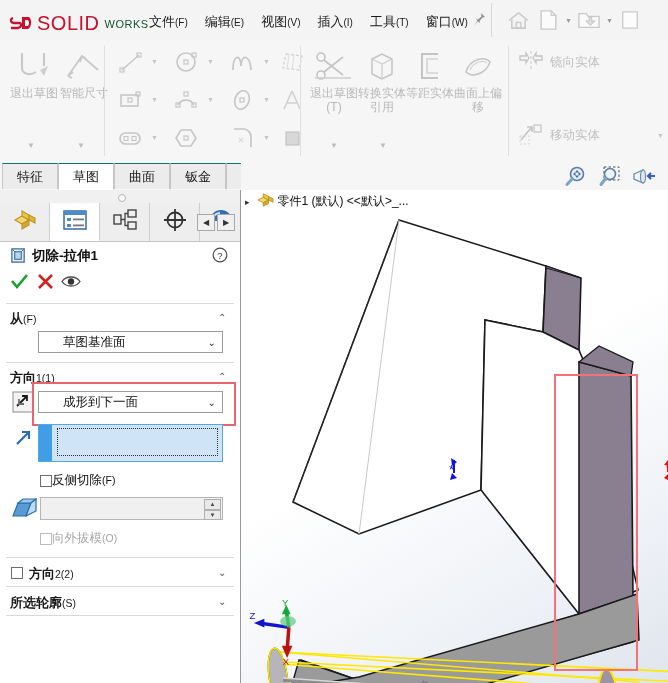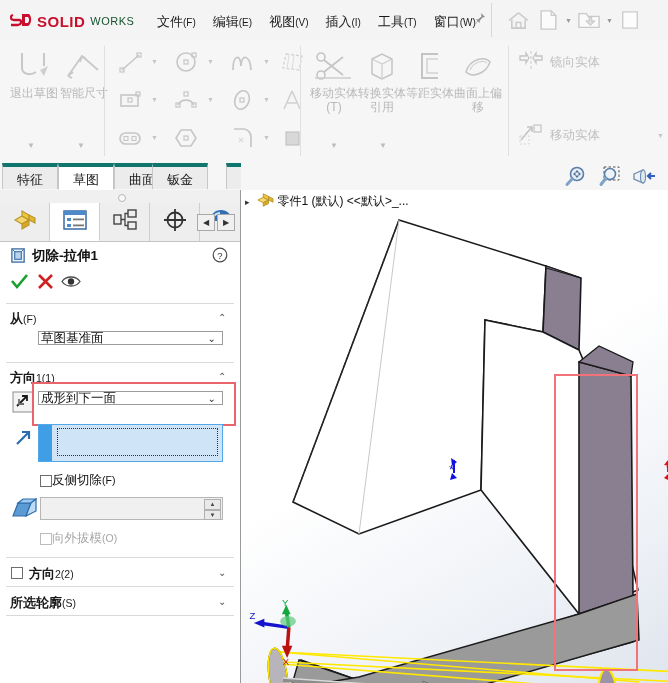--- a/index.html
+++ b/index.html
@@ -19,24 +19,24 @@
   
   .menubar {
     position: absolute; left: 0; top: 0; width: 668px; height: 40px;
     background: #f4f4f4;
     border-bottom: 1px solid #e2e2e2;
   }
   .logo {
     position: absolute; left: 10px; top: 12px;
     display: flex; align-items: center; gap: 5px;
   }
-  .logo .sw-bold { color: #c8102e; font-size: 15px; font-weight: bold; letter-spacing: 0.5px;}
+  .logo .sw-bold { color: #c8102e; font-size: 20px; font-weight: normal; letter-spacing: 0.5px;}
   .logo .sw-light { color: #14532d; font-size: 11px; font-weight: normal; letter-spacing: 0.5px;}
   .menu-items {
-    position: absolute; left: 157px; top: 13px;
+    position: absolute; left: 149px; top: 13px;
     display: flex; gap: 17px;
   }
   .menu-item {
     font-size: 13px; color: #1a1a1a; cursor: default; white-space: nowrap;
   }
   .menu-item .mn { font-size: 10px; }
   .pin-icon {
     position: absolute; left: 471px; top: 12px;
     width: 16px; height: 16px; color: #808080; font-size: 15px;
   }
@@ -74,21 +74,21 @@
 
   
   .tabstrip {
     position: absolute; left: 0; top: 163px; width: 668px; height: 27px;
     background: #f6f6f6; border-bottom: 1px solid #b9b9b9;
   }
   .tab {
     position: absolute; top: 0; height: 26px; line-height: 26px;
     text-align: center; font-size: 13px; color: #1a1a1a;
     background: #ececec; border-left: 1px solid #c6c6c6; border-right: 1px solid #c6c6c6;
-    border-top: 4px solid #0f766e;
+    border-top: 1px solid #0f766e;
     box-sizing: border-box; cursor: default;
   }
   .tab.active {
     background: #ffffff; border-bottom: 1px solid #ffffff; height: 27px;
   }
 
   
   .leftpanel {
     position: absolute; left: 0; top: 190px; width: 240px; height: 493px;
     background: #ffffff; border-right: 1px solid #9a9a9a;
@@ -139,23 +139,23 @@
   }
   .sect-label {
     position: absolute; top: 2px; font-size: 13px; font-weight: bold; color: #1a1a1a;
   }
   .sect-label .sm { font-size: 10.5px; font-weight: normal;}
   .sect-chev {
     position: absolute; left: 218px; top: 4px; font-size: 10px; color: #555;
     font-family: "DejaVu Sans", sans-serif;
   }
   .combo {
-    position: absolute; height: 14px; background: #ffffff;
+    position: absolute; height: 22px; background: #ffffff;
     border: 1px solid #9c9c9c; box-sizing: border-box;
-    display:flex; align-items:center; padding-left: 2px;
+    display:flex; align-items:center; padding-left: 24px;
     font-size: 12.5px; color: #111;
   }
   .combo .cchev { position:absolute; right: 6px; font-size: 10px; color:#333; font-family:"DejaVu Sans",sans-serif;}
   .redbox {
     position: absolute; border: 2px solid #e8656c; box-sizing: border-box;
     pointer-events: none;
   }
   .icobox {
     position: absolute; width: 26px; height: 24px;
     display:flex; align-items:center; justify-content:center;
@@ -416,21 +416,21 @@
     <div class="rgroup" style="left:303px;width:200px;">
       <div class="big-btn" style="left:5px; top:10px;">
         <span class="glyph">
           <svg width="46" height="34" viewBox="0 0 46 34">
             <circle cx="10" cy="7" r="4" stroke="#c4c4c4" stroke-width="1.6" fill="none"></circle>
             <circle cx="10" cy="25" r="4" stroke="#c4c4c4" stroke-width="1.6" fill="none"></circle>
             <path d="M13 10 L32 25 M13 22 L32 7" stroke="#c4c4c4" stroke-width="1.6"></path>
             <path d="M4 28 L40 28" stroke="#cccccc" stroke-width="1.5"></path>
           </svg>
         </span>
-        <span>移动实体(T)</span>
+        <span>退出草图(T)</span>
       </div>
       <div class="big-btn" style="left:101px; top:10px;">
         <span class="glyph">
           <svg width="44" height="34" viewBox="0 0 44 34">
             <path d="M30 4 L14 4 L14 28 L30 28" stroke="#c4c4c4" stroke-width="2" fill="none"></path>
             <path d="M30 9 L19 9 L19 23 L30 23" stroke="#d2d2d2" stroke-width="1.5" fill="none"></path>
           </svg>
         </span>
         <span>等距实体</span>
       </div>
@@ -479,21 +479,21 @@
         <span>移动实体</span>
         <span class="sm-caret" style="position:absolute;left:136px;">▼</span>
       </div>
     </div>
   </div>
 
   <div class="tabstrip">
     <div class="tab" style="left:2px;width:56px;">特征</div>
     <div class="tab active" style="left:58px;width:56px;">草图</div>
     <div class="tab" style="left:114px;width:56px;">曲面</div>
-    <div class="tab" style="left:152px;width:56px;">钣金</div>
+    <div class="tab" style="left:170px;width:56px;">钣金</div>
     <div class="tab" style="left:226px;width:56px;">焊件</div>
     <div class="tab" style="left:282px;width:56px;">标注</div>
   </div>
 
   <div class="view-toolbar">
     <div class="vt-btn" style="left:322px;">
       <svg width="24" height="22" viewBox="0 0 24 22">
         <circle cx="13" cy="8" r="6.5" stroke="#5b7ea8" stroke-width="1.6" fill="#e6eef6"></circle>
         <path d="M13 4 L11 6.5 L15 6.5 Z M13 12 L11 9.5 L15 9.5 Z M9 8 L11.5 6 L11.5 10 Z M17 8 L14.5 6 L14.5 10 Z" fill="#4a6c93"></path>
         <path d="M8.3 12.7 L3 18.5" stroke="#7da3c7" stroke-width="3" stroke-linecap="round"></path>

